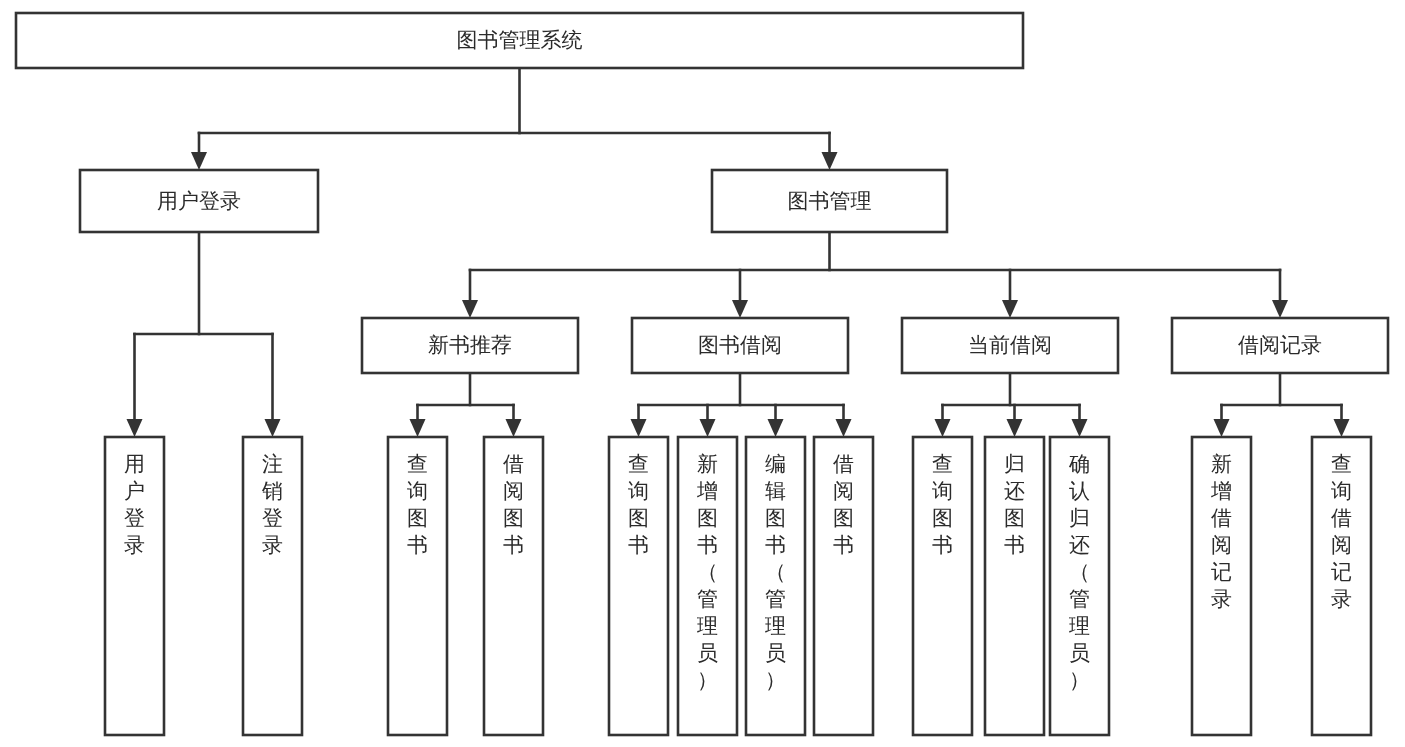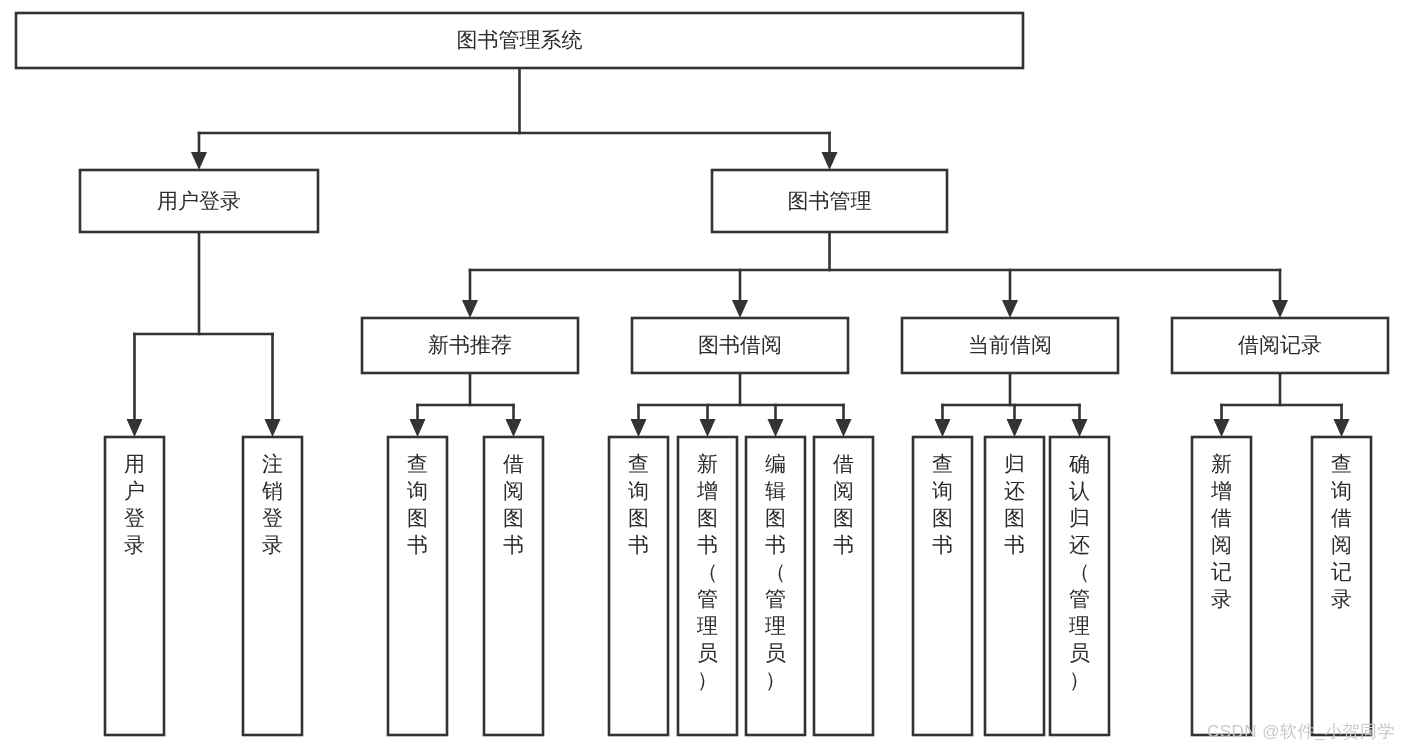--- a/index.html
+++ b/index.html
@@ -200,14 +200,13 @@
         <g>
           <rect x="1192" y="437" width="59" height="298" class="node-box"></rect>
           <text x="1221.5" y="471" class="node-label-v"><tspan x="1221.5" dy="0">新</tspan><tspan x="1221.5" dy="27">增</tspan><tspan x="1221.5" dy="27">借</tspan><tspan x="1221.5" dy="27">阅</tspan><tspan x="1221.5" dy="27">记</tspan><tspan x="1221.5" dy="27">录</tspan></text>
         </g>
         <g>
           <rect x="1312" y="437" width="59" height="298" class="node-box"></rect>
           <text x="1341.5" y="471" class="node-label-v"><tspan x="1341.5" dy="0">查</tspan><tspan x="1341.5" dy="27">询</tspan><tspan x="1341.5" dy="27">借</tspan><tspan x="1341.5" dy="27">阅</tspan><tspan x="1341.5" dy="27">记</tspan><tspan x="1341.5" dy="27">录</tspan></text>
         </g>
       </g>
   </svg>
-  <div class="watermark">CSDN @软件_小贺同学</div>
 </div>
 
 </body></html>

